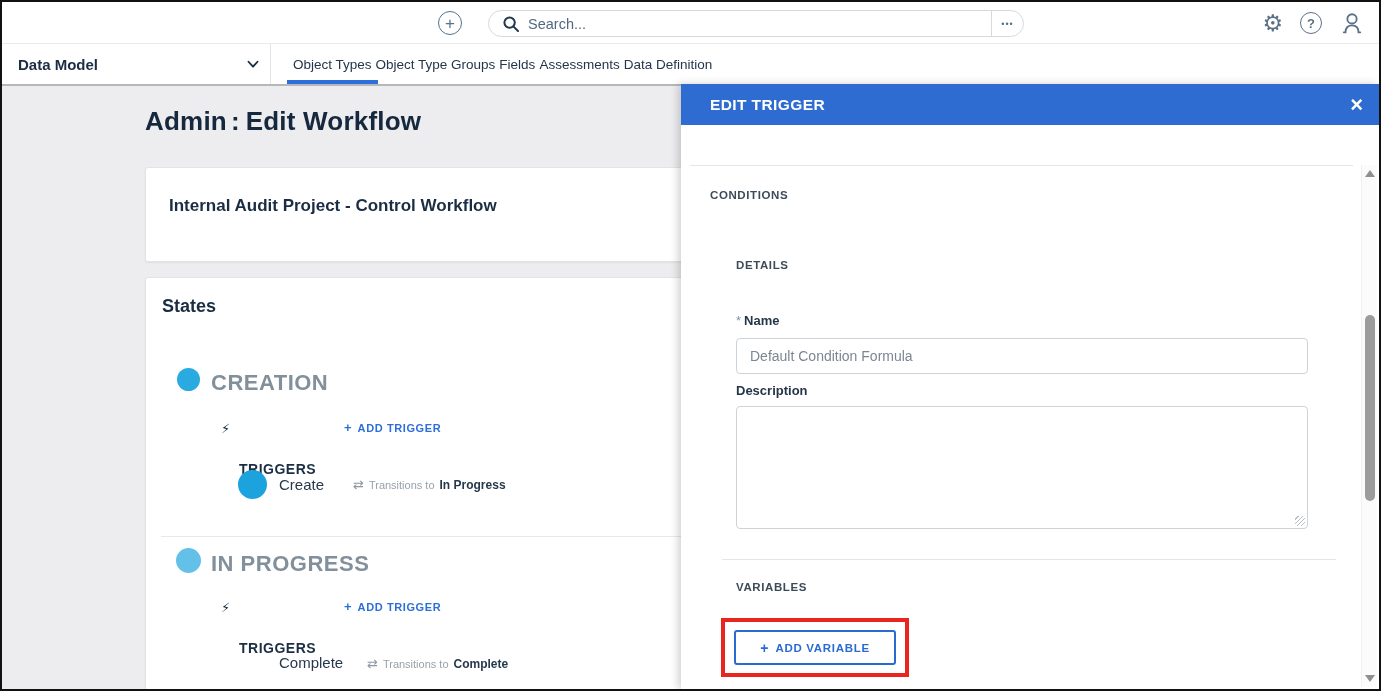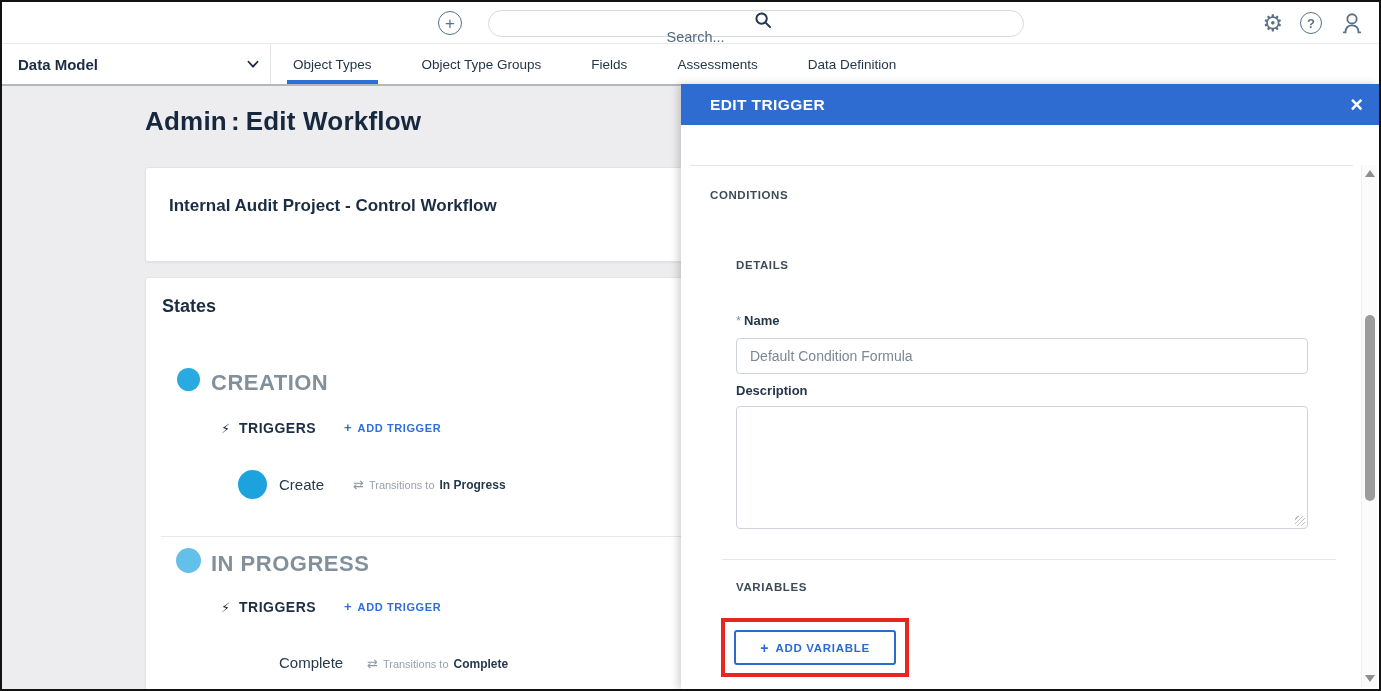--- a/index.html
+++ b/index.html
@@ -17,21 +17,21 @@
   }
   .plus-circle {
     position:absolute; left:436px; top:9px; width:24px; height:24px;
     border:1.6px solid #54728C; border-radius:50%;
     display:flex; align-items:center; justify-content:center;
     color:#54728C; font-size:17px; line-height:1; cursor:pointer;
   }
   .search-pill {
     position:absolute; left:486px; top:8px; width:536px; height:27px;
     border:1px solid #D5DADF; border-radius:14px; background:#fff;
-    display:flex; align-items:center;flex-direction:column;
+    display:flex; align-items:center;
   }
   .search-pill svg { margin-left:13px; flex:0 0 auto; }
   .search-pill input {
     flex:1; border:none; outline:none; font-size:14.5px; margin-left:8px;
     color:#22384E; font-family:"Liberation Sans",sans-serif; background:transparent;
   }
   .search-pill input::placeholder { color:#51697F; opacity:1; }
   .search-more {
     flex:0 0 32px; height:100%; border-left:1px solid #D5DADF;
     display:flex; align-items:center; justify-content:center;
@@ -50,21 +50,21 @@
   .navbar {
     position:absolute; left:0; top:42px; right:0; height:42px;
     background:#fff; border-bottom:2px solid #B5B8BB;
   }
   .dropdown {
     position:absolute; left:16px; top:0; height:40px; width:244px;
     display:flex; align-items:center; justify-content:space-between; cursor:pointer;
   }
   .dropdown .dd-label { font-size:15px; font-weight:bold; color:#1B2D42; }
   .nav-divider { position:absolute; left:268px; top:0; width:1px; height:40px; background:#E3E4E6; }
-  .tabs { position:absolute; left:289px; top:0; height:40px; display:flex; gap:46px; }
+  .tabs { position:absolute; left:289px; top:0; height:40px; display:flex; }
   .tab {
     position:relative; display:flex; align-items:center; height:100%;
     font-size:13.5px; color:#24364A; cursor:pointer; padding:0 2px;
   }
   .tab.active::after {
     content:""; position:absolute; left:-4px; right:-4px; bottom:0; height:4px;
     background:#2D6FD9;
   }
 
   
@@ -76,21 +76,21 @@
     box-shadow:0 1px 2px rgba(0,0,0,.06);
   }
   .card-workflow { left:143px; top:81px; width:562px; height:95px; }
   .card-workflow .wf-title { position:absolute; left:23px; top:28px; font-size:17px; font-weight:bold; color:#1B2D42; }
   .card-states { left:143px; top:191px; width:562px; height:430px; }
   .states-heading { position:absolute; left:16px; top:18px; font-size:18px; font-weight:bold; color:#1B2D42; }
 
   .state-circle { position:absolute; border-radius:50%; }
   .state-name { position:absolute; font-size:22px; font-weight:bold; color:#82909C; letter-spacing:.5px; }
   .bolt { position:absolute; font-size:13px; color:#16283C; }
-  .triggers-label { position:absolute; font-size:14px; font-weight:bold; color:#1B2D42; letter-spacing:.5px; }
+  .triggers-label { position:absolute; font-size:14px; font-weight:bold; color:#1B2D42; letter-spacing:.5px;margin-top:41px; }
   .add-trigger { position:absolute; display:flex; align-items:center; gap:6px; cursor:pointer; color:#2D6FD9; }
   .add-trigger .plus { font-size:13px; font-weight:bold; }
   .add-trigger .lbl { font-size:11px; font-weight:bold; letter-spacing:.6px; }
   .trig-name { position:absolute; font-size:15px; color:#26394C; }
   .transition { position:absolute; display:flex; align-items:center; gap:5px; }
   .transition .tr-icon { font-size:13px; color:#8D97A1; }
   .transition .tr-text { font-size:11px; color:#98A2AC; }
   .transition .tr-target { font-size:12px; font-weight:bold; color:#26394C; }
   .states-divider { position:absolute; left:15px; top:258px; width:531px; height:1px; background:#E8E9EB; }
 

